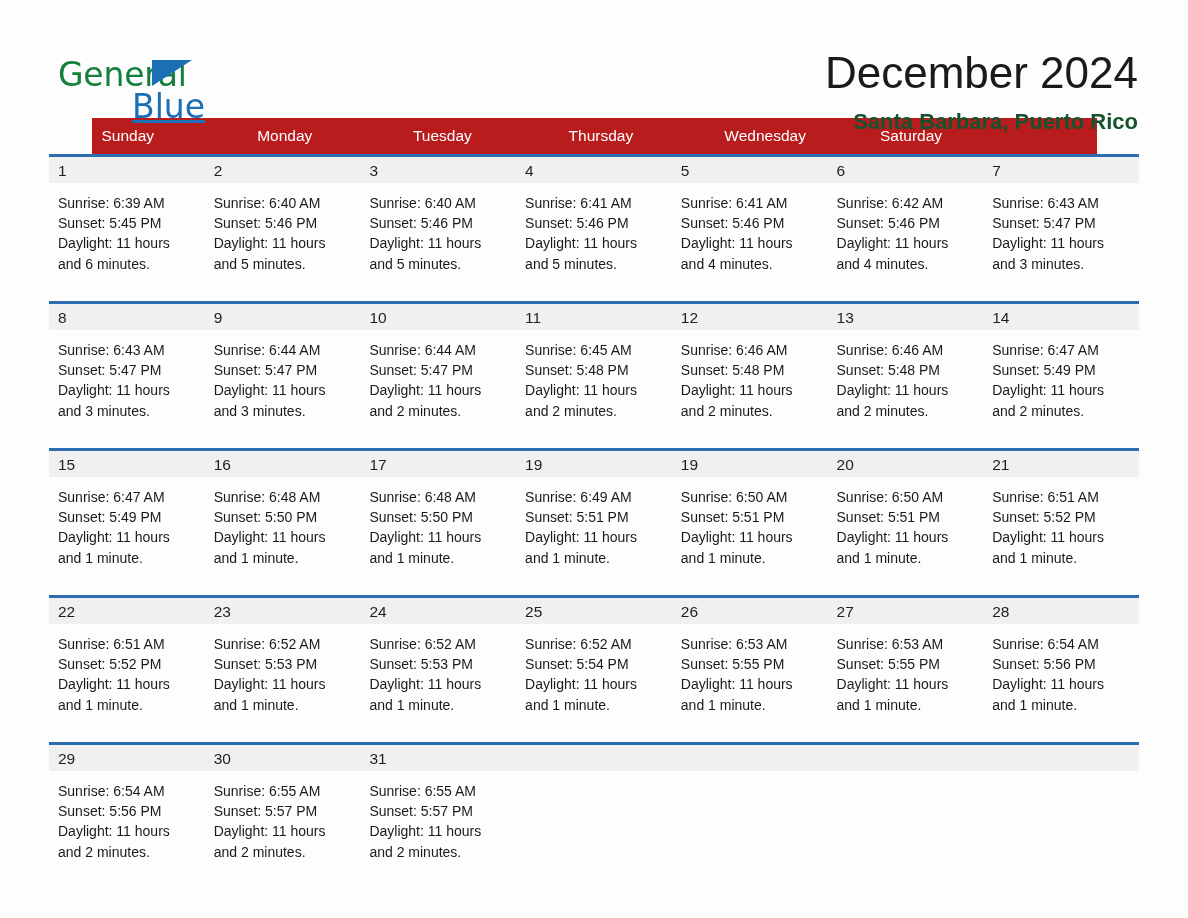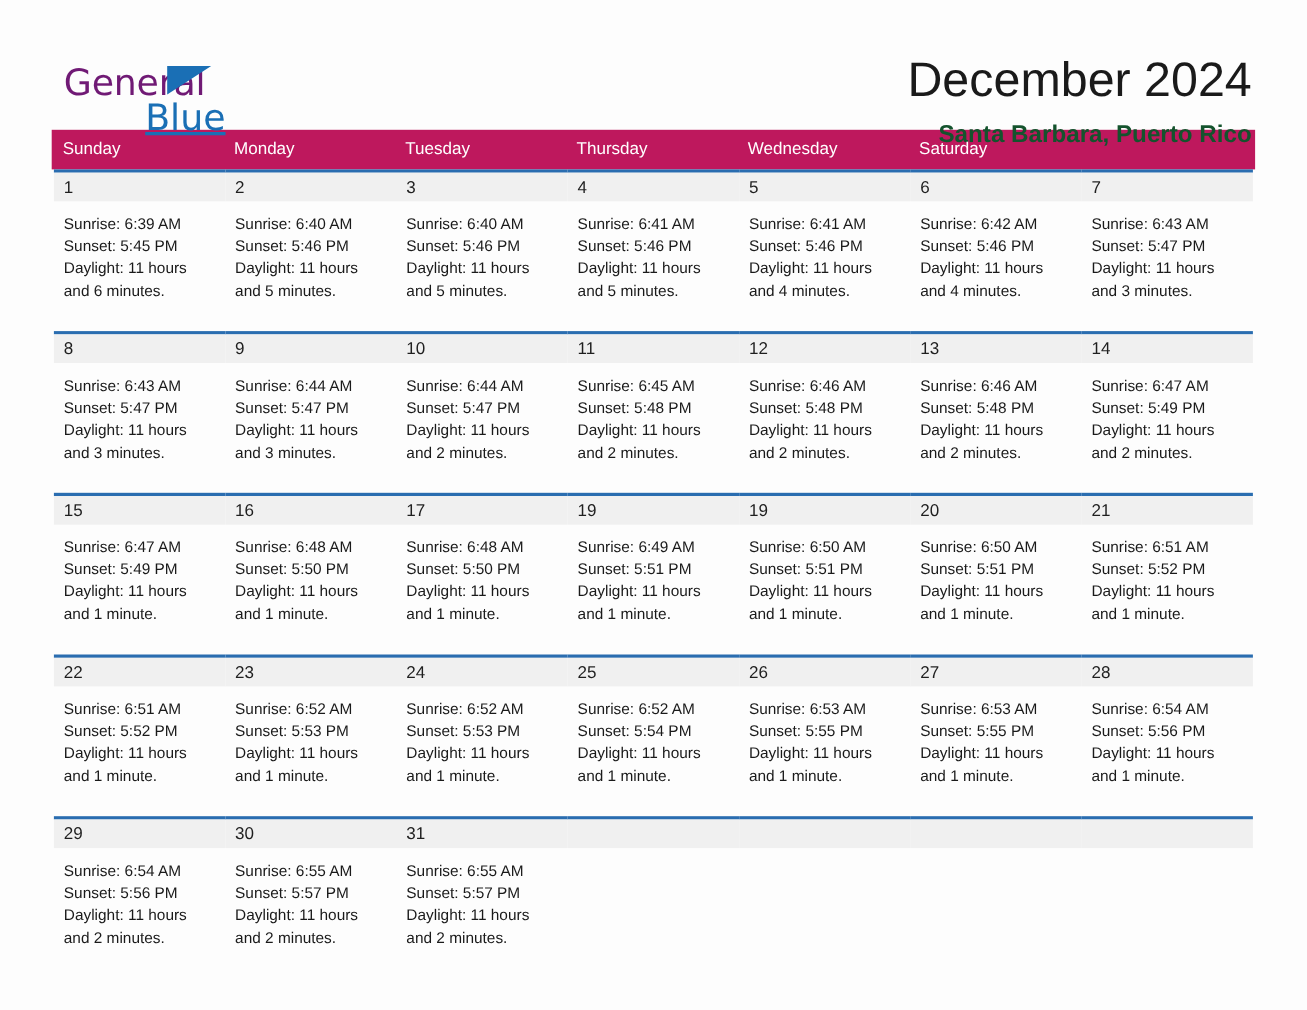--- a/index.html
+++ b/index.html
@@ -33,21 +33,21 @@
   }
   .brand {
     position: relative;
     width: 200px;
     height: 80px;
   }
   .brand-general {
     font-size: 33px;
     font-weight: 400;
     letter-spacing: -0.2px;
-    color: #701a75;
+    color: #15803d;
     line-height: 1;
     position: absolute;
     left: 0;
     top: 10px;
     font-family: "DejaVu Sans", sans-serif;
   }
   .brand-triangle {
     position: absolute;
     left: 94px;
     top: 12px;
@@ -123,22 +123,22 @@
   }
   .weekgap {
     height: 12px;
     width: 1090px;
   }
   .calwrap {
     padding-top: 8px;
   }
   .dowbar {
     display: flex;
-    width: 1094px;
-    background: #be185d;
+    width: 1005px;
+    background: #b91c1c;
     margin: 0 auto;
   }
   .dow {
     width: 155.714px;
     flex: 0 0 155.714px;
     color: #ffffff;
     font-size: 15.5px;
     padding: 9px 0 9px 10px;
   }
   .weeks {

